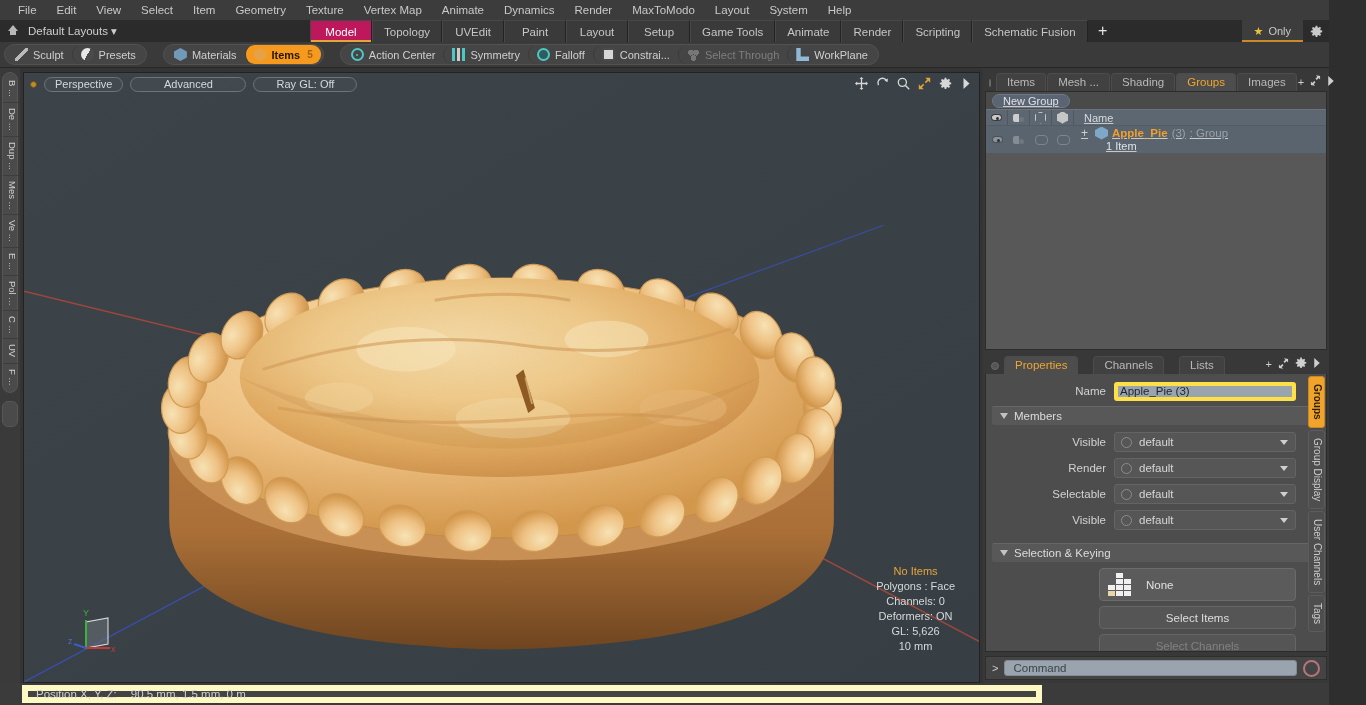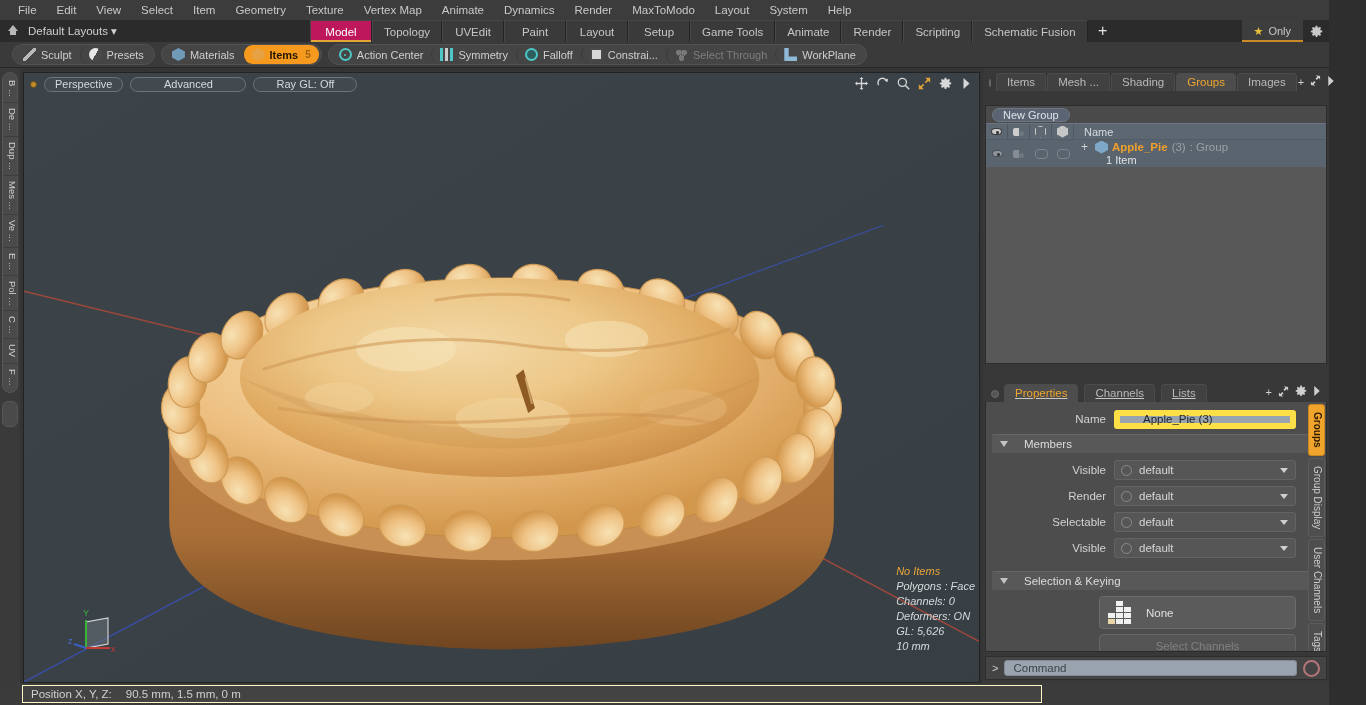--- a/index.html
+++ b/index.html
@@ -30,21 +30,21 @@
   .lb-tab.active{ background:#be185d; color:#ffffff; }
   .lb-tab.active::after{ content:""; position:absolute; left:0; right:0; bottom:0; height:2px; background:#e3a534; }
   .lb-plus{ width:30px; display:flex; align-items:center; justify-content:center; color:#e4e4e4; font-size:16px; background:#2b2b2b; }
   .lb-spacer{ flex:1; background:#2b2b2b; }
   .lb-only{ display:flex; align-items:center; gap:5px; padding:0 12px; background:#3d3d3d; position:relative; }
   .lb-only::after{ content:""; position:absolute; left:0;right:0;bottom:0;height:2px;background:#c98b28; }
   .star{ color:#e8c13c; font-size:11px; }
   .lb-gear{ width:26px; display:flex;align-items:center;justify-content:center; background:#2b2b2b; }
 
   
-  .toolbar{ height:26px; background:#3a3a3a; display:flex; align-items:center; padding:0 12px; gap:6px; flex:0 0 26px;
+  .toolbar{ height:26px; background:#3a3a3a; display:flex; align-items:center; padding:0 4px; gap:16px; flex:0 0 26px;
             border-bottom:1px solid #272727; }
   .tgroup{ display:flex; align-items:center; background:#454545; border:1px solid #525252; border-radius:11px; height:21px; padding:0 2px; }
   .titem{ display:flex; align-items:center; gap:5px; padding:0 8px; height:19px; color:#cfcfcf; font-size:11px; white-space:nowrap;
           border-radius:9px; position:relative; }
   .titem + .titem{ border-left:1px solid #3b3b3b; }
   .titem.dim{ color:#7e7e7e; }
   .titem.on{ background:#f59a1e; color:#221500; font-weight:bold; }
   .titem .cnt{ color:#8e8e8e; font-size:10px; margin-left:2px; }
   .titem.on .cnt{ color:#9b6310; }
   
@@ -78,35 +78,35 @@
   
   .vpcol{ flex:1; display:flex; flex-direction:column; min-width:0; padding:4px 3px 0 3px; }
   .viewport{ flex:1; position:relative; background:#3a4248; border:1px solid #222; overflow:hidden; min-height:0; }
   .vp-head{ position:absolute; left:0; top:0; right:0; height:22px; display:flex; align-items:center; padding:0 6px; gap:7px; z-index:5; }
   .vp-dot{ width:7px; height:7px; border-radius:50%; background:#c08b2a; border:1px solid #6a4f17; }
   .vp-pill{ height:15px; border:1px solid #6d757b; border-radius:8px; color:#d4dade; font-size:11px; display:flex; align-items:center;
             justify-content:center; padding:0 10px; background:rgba(255,255,255,0.03); white-space:nowrap; }
   .vp-nav{ position:absolute; right:6px; top:3px; display:flex; gap:7px; align-items:center; z-index:5; }
   .nv{ width:14px; height:14px; color:#d7d7d7; display:flex; align-items:center; justify-content:center; font-size:13px; line-height:1; }
   .nv.orange{ color:#e2a336; }
-  .vp-stats{ position:absolute; right:4px; bottom:28px; text-align:left; z-index:5; line-height:15px;font-style:italic; }
+  .vp-stats{ position:absolute; right:24px; bottom:28px; text-align:center; z-index:5; line-height:15px; }
   .vp-stats div{ color:#d7d9da; font-size:11px; }
   .vp-stats .noitems{ color:#e8a53a; }
   .gizmo{ position:absolute; left:44px; bottom:22px; width:60px; height:60px; z-index:5; }
 
   
   .right{ width:346px; flex:0 0 346px; display:flex; flex-direction:column; background:#383838; padding-top:3px; }
   .panel-tabs{ height:20px; display:flex; align-items:flex-end; padding-left:4px; gap:1px; background:#383838; }
   .pt-dot{ width:8px;height:8px;border-radius:50%; background:#555; border:1px solid #6a6a6a; margin:0 4px 4px 2px; }
   .ptab{ padding:2px 10px 3px 10px; font-size:11.5px; color:#b9b9b9; background:#414141; border-radius:4px 4px 0 0;
          border:1px solid #4c4c4c; border-bottom:none; white-space:nowrap; }
   .ptab.active{ background:#4d4d4d; color:#f0a62e; }
   .pt-tools{ margin-left:auto; display:flex; align-items:center; gap:6px; padding:0 6px 3px 0; color:#cfcfcf; font-size:11px; }
 
-  .itemlist{ background:#4a4a4a; border:1px solid #2c2c2c; margin:14px 2px; flex:0 0 auto; display:flex; flex-direction:column; }
+  .itemlist{ background:#4a4a4a; border:1px solid #2c2c2c; margin:0 2px; flex:0 0 auto; display:flex; flex-direction:column;text-decoration:underline; }
   .newgroup{ height:17px; display:flex; align-items:center; padding-left:6px; }
   .ng-pill{ background:#5a6472; border:1px solid #6e7886; border-radius:8px; height:14px; padding:0 10px; display:flex; align-items:center;
             color:#dfe3e8; font-size:11px; }
   .lhead{ height:16px; background:#5d6772; display:flex; align-items:center; border-top:1px solid #6b7480; }
   .lhead .cc{ width:22px; display:flex; align-items:center; justify-content:center; border-right:1px solid #4f5862; height:16px; }
   .lhead .namec{ padding-left:10px; color:#d5dade; font-size:11px; }
   .lrow{ height:28px; background:#5a646f; display:flex; align-items:center; border-top:1px solid #525c66; }
   .lrow .cc{ width:22px; display:flex; align-items:center; justify-content:center; height:28px; }
   .lrow .namec{ flex:1; padding-left:4px; display:flex; flex-direction:column; justify-content:center; line-height:13px; }
   .lbody{ background:#585858; height:196px; }
@@ -123,27 +123,27 @@
   .grpcube{ width:13px;height:13px; background:#7fa8c8; clip-path:polygon(50% 0,100% 26%,100% 74%,50% 100%,0 74%,0 26%); }
   .gname{ color:#f0a02a; font-weight:bold; font-size:11.5px; }
   .gmeta{ color:#9aa1a8; font-size:11.5px; font-weight:normal; }
   .gsub{ color:#dfe3e6; font-size:11px; padding-left:28px; }
 
   
   .props{ flex:1; display:flex; flex-direction:column; margin:4px 2px 0 2px; min-height:0; position:relative; }
   .prop-body{ flex:1; background:#4d4d4d; border:1px solid #2c2c2c; border-top:none; padding:6px 0 0 0; overflow:hidden; position:relative; }
   .prow{ display:flex; align-items:center; height:22px; margin-bottom:4px; padding-right:30px; }
   .plabel{ width:128px; text-align:right; padding-right:8px; color:#d2d2d2; font-size:11.5px; }
-  .pfield{ flex:1; height:19px; background:#9aa4ae; border:6px solid #fde047; border-radius:3px; display:flex; align-items:center;
-           padding-left:23px; color:#1d2329; font-size:11.5px; }
+  .pfield{ flex:1; height:19px; background:#9aa4ae; border:4px solid #fde047; border-radius:3px; display:flex; align-items:center;
+           padding-left:2px; color:#1d2329; font-size:11.5px; }
   .pdrop{ flex:1; height:20px; background:#565656; border:1px solid #646464; border-radius:3px; display:flex; align-items:center; gap:7px;
           padding:0 6px; color:#d6d6d6; font-size:11.5px; position:relative; }
   .pdrop .circ{ width:11px;height:11px;border-radius:50%;border:1px solid #8c8c8c; }
   .pdrop .carat{ position:absolute; right:7px; width:0;height:0;border-left:4px solid transparent;border-right:4px solid transparent;border-top:5px solid #cfcfcf; }
-  .sect{ background:#585858; border-top:1px solid #666; height:19px; display:flex; align-items:center; gap:16px; padding-left:8px;
+  .sect{ background:#585858; border-top:1px solid #666; height:19px; display:flex; align-items:center; gap:6px; padding-left:8px;
          margin:2px 6px 6px 6px; border-radius:2px; color:#dcdcdc; font-size:11.5px; }
   .tri{ width:0;height:0;border-left:4.5px solid transparent;border-right:4.5px solid transparent;border-top:6px solid #c3c3c3; }
   .btnrow{ display:flex; justify-content:flex-end; padding-right:30px; margin-bottom:5px; }
   .bigbtn{ width:197px; height:33px; background:#5b5b5b; border:1px solid #6b6b6b; border-radius:4px; display:flex; align-items:center;
            gap:10px; padding-left:8px; color:#e0e0e0; font-size:11.5px; }
   .mbtn{ width:197px; height:23px; background:#555555; border:1px solid #656565; border-radius:4px; display:flex; align-items:center;
          justify-content:center; color:#dedede; font-size:11.5px; }
   .mbtn.dis{ color:#828282; }
   .chip{ width:28px; height:24px; display:grid; grid-template-columns:repeat(3,7px); grid-template-rows:repeat(4,5px); gap:1px; }
   .chip i{ background:#f0f0f0; display:block; }
@@ -158,21 +158,21 @@
 
   
   .cmdbar{ height:24px; margin:4px 2px 3px 2px; background:#444; border:1px solid #2e2e2e; display:flex; align-items:center; gap:6px; padding:0 6px; }
   .cmdbar .gt{ color:#cfcfcf; font-size:11px; }
   .cmdfield{ flex:1; height:16px; background:#9aa4ae; border:1px solid #818b95; border-radius:3px; display:flex; align-items:center;
              padding-left:8px; color:#3b444c; font-size:11.5px; }
   .reco{ width:17px;height:17px;border-radius:50%; border:2px solid #b5757a; }
 
   
   .statusbar{ height:22px; background:#3b3b3b; display:flex; align-items:center; flex:0 0 22px; }
-  .sb-left{ width:1020px; height:18px; margin-left:22px; background:#434343; border:1px solid #fef9c3; display:flex; align-items:center; padding-left:8px; }
+  .sb-left{ width:1020px; height:18px; margin-left:22px; background:#434343; border:6px solid #fef9c3; display:flex; align-items:center; padding-left:8px; }
   .sb-left span{ color:#d0d0d0; font-size:11.5px; }
   .pos-label{ margin-right:14px; }
 </style>
 </head>
 <body>
 
 <div class="app">
 
   <div class="menubar" id="menubar">
       <div class="mi">File</div>
@@ -527,21 +527,21 @@
             </span>
             <span class="gsub">1 Item</span>
           </span>
         </div>
         <div class="lbody"></div>
       </div>
 
       <div class="props">
         <div class="panel-tabs">
           <span class="pt-dot"></span>
-          <div style="display:flex;gap:6px;align-items:center;text-decoration:underline;" id="proptabs">
+          <div style="display:flex;gap:15px;align-items:center;" id="proptabs">
               <div class="ptab active">Properties</div>
               <div class="ptab">Channels</div>
               <div class="ptab">Lists</div>
             </div>
           <div class="pt-tools">
             <span>+</span>
             <span>
               <svg width="11" height="11" viewBox="0 0 12 12">
                   <path fill="#cfcfcf" d="M11 1v4l-1.6-1.6-2 2L6 4l2-2L6.4.4zM1 11V7l1.6 1.6 2-2L6 8l-2 2 1.6 1.6z"></path>
                 </svg>
@@ -624,24 +624,24 @@
                   <i></i>
                   <i></i>
                 <i class="tan"></i>
                   <i></i>
                   <i></i>
               </span>
               <span>None</span>
             </div>
           </div>
           <div class="btnrow">
+            <div class="mbtn">Select Items</div>
+          </div>
+          <div class="btnrow">
             <div class="mbtn dis">Select Channels</div>
-          </div>
-          <div class="btnrow">
-            <div class="mbtn">Select Items</div>
           </div>
 
           <div class="rtabs" id="rtabs">
               <div class="rtab active">Groups</div>
               <div class="rtab">Group Display</div>
               <div class="rtab">User Channels</div>
               <div class="rtab">Tags</div>
             </div>
         </div>
       </div>

